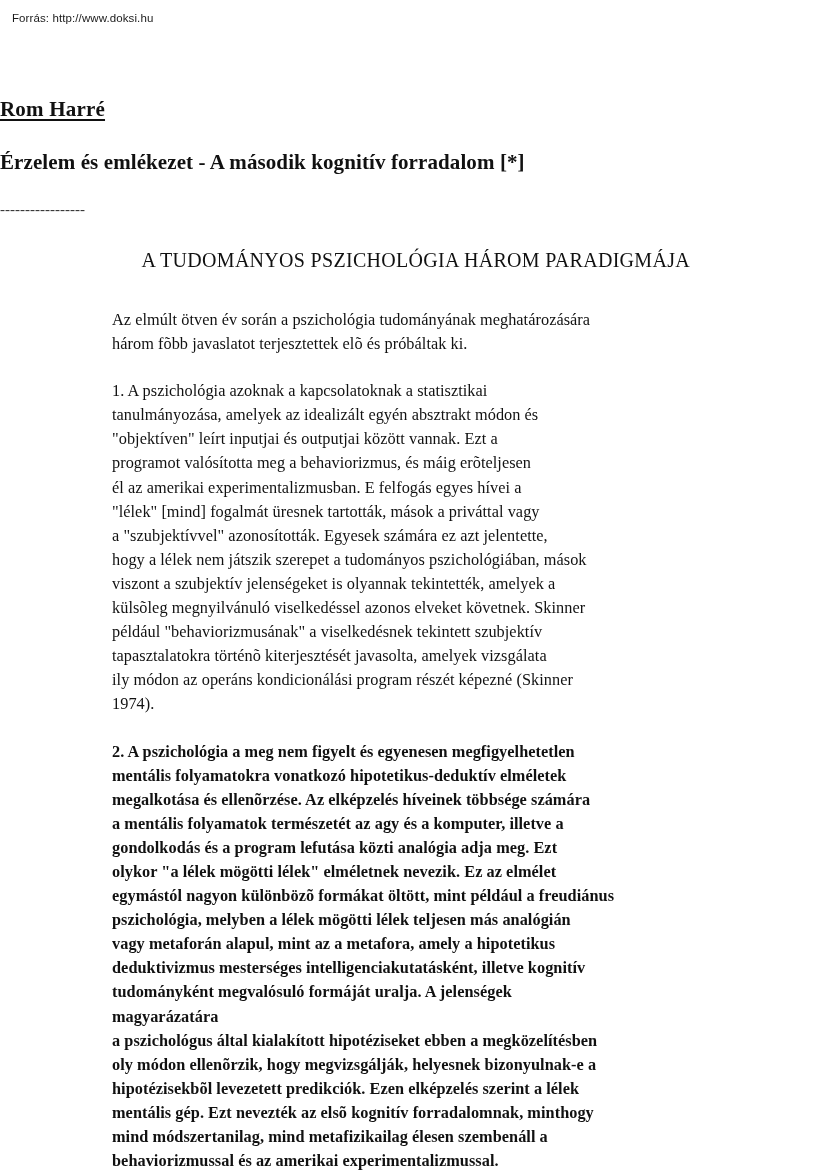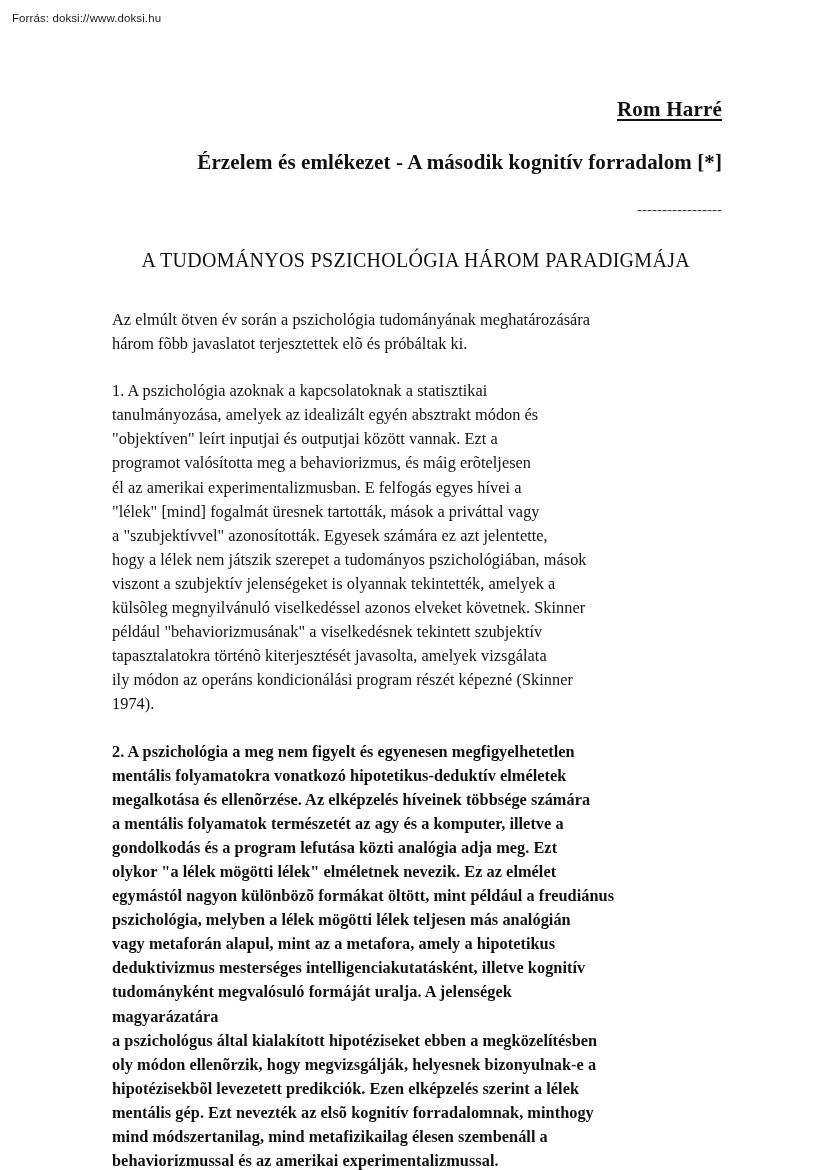--- a/index.html
+++ b/index.html
@@ -37,22 +37,21 @@
     letter-spacing: 0.1px;
     white-space: nowrap;
   }
 
   
   .title-block {
     position: absolute;
     left: 0;
     top: 96px;
     width: 690px;
-    text-align: right;
-    margin-left: 32px;
+    text-align: left;
   }
   .doc-author {
     font-size: 21px;
     font-weight: bold;
     line-height: 26px;
     text-decoration: underline;
     text-underline-offset: 3px;
     letter-spacing: 0.2px;
   }
   .doc-title {
@@ -100,21 +99,21 @@
     white-space: pre-line;
     letter-spacing: 0.05px;
   }
   .para:last-child { margin-bottom: 2px; font-weight: bold; }
 </style>
 </head>
 <body>
 
 <div class="page">
 
-  <div class="source-line">Forrás: doksi://www.doksi.hu</div>
+  <div class="source-line">Forrás: http://www.doksi.hu</div>
 
   <div class="title-block">
     <div class="doc-author">Rom Harré</div>
     <div class="doc-title">Érzelem és emlékezet - A második kognitív forradalom [*]</div>
     <div class="separator">-----------------</div>
   </div>
 
   <div class="section-heading">A TUDOMÁNYOS PSZICHOLÓGIA HÁROM PARADIGMÁJA</div>
 
   <div class="body-column">

